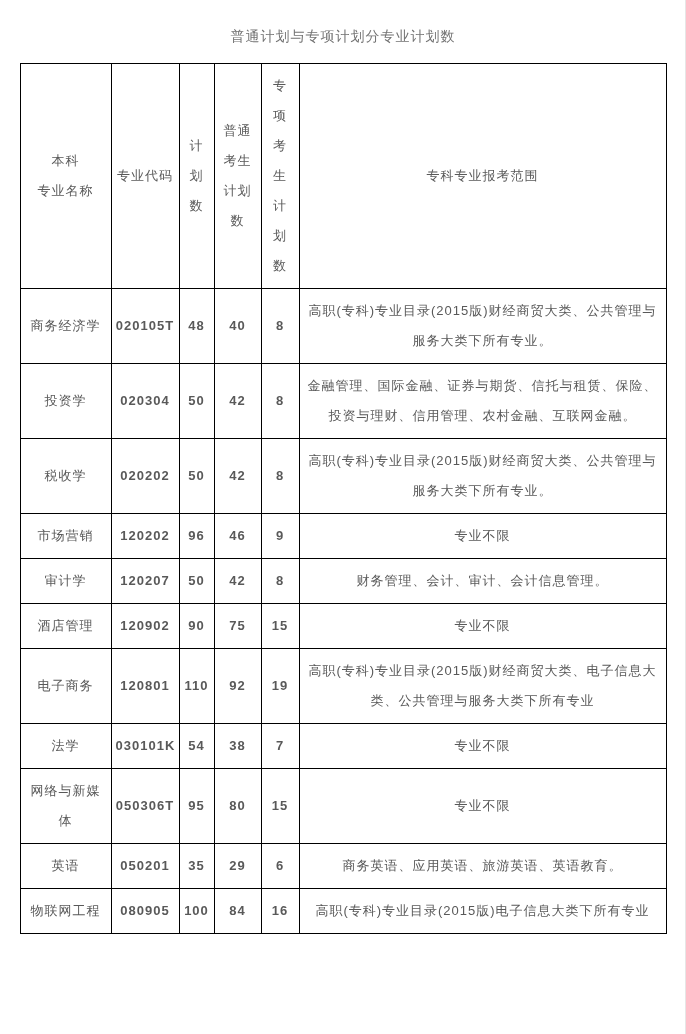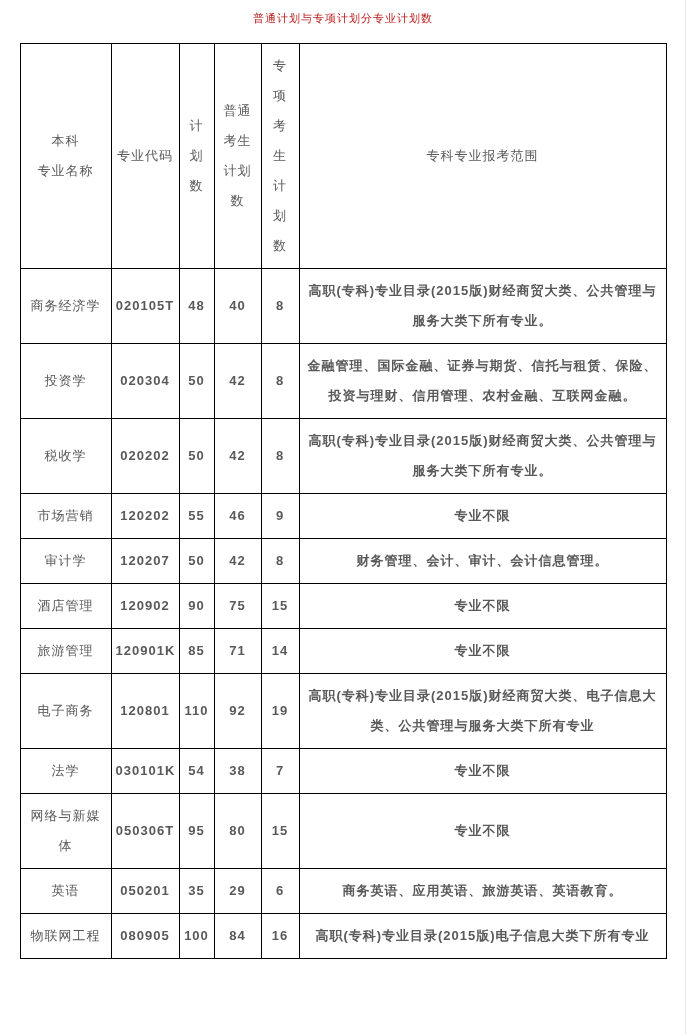--- a/index.html
+++ b/index.html
@@ -9,23 +9,23 @@
     font-family: "Liberation Sans", "DejaVu Sans", sans-serif;
   }
   .page {
     width: 686px;
     min-height: 1034px;
     position: relative;
     background: #ffffff;
   }
   .title {
     text-align: center;
-    padding-top: 11px;
-    font-size: 11px;
-    color: #b91c1c;
+    padding-top: 28px;
+    font-size: 14px;
+    color: #737373;
     letter-spacing: 1px;
   }
   table.plan-table {
     width: 646px;
     margin: 17px auto 0 auto;
     border-collapse: collapse;
     table-layout: fixed;
   }
   table.plan-table td {
     border: 1px solid #000000;
@@ -39,21 +39,21 @@
     word-break: break-word;
   }
   td.pre { white-space: pre-line; }
   td.num {
     letter-spacing: 2px;
     padding: 7px 0;
     white-space: nowrap;
     font-weight: bold;
   }
   td.name { padding: 7px 2px; margin-left: 24px; }
-  td.scope { padding: 7px 10px; font-weight: bold; }
+  td.scope { padding: 7px 10px; }
   .right-edge {
     position: absolute;
     top: 0;
     right: 0;
     width: 1px;
     height: 100%;
     background: #e6e6e6;
   }
 </style>
 </head>
@@ -113,47 +113,39 @@
     <td class="name">税收学</td>
     <td class="num">020202</td>
     <td class="num">50</td>
     <td class="num">42</td>
     <td class="num">8</td>
     <td class="scope">高职(专科)专业目录(2015版)财经商贸大类、公共管理与服务大类下所有专业。</td>
   </tr>
         <tr>
     <td class="name">市场营销</td>
     <td class="num">120202</td>
-    <td class="num">55</td>
+    <td class="num">96</td>
     <td class="num">46</td>
     <td class="num">9</td>
     <td class="scope">专业不限</td>
   </tr>
         <tr>
     <td class="name">审计学</td>
     <td class="num">120207</td>
     <td class="num">50</td>
     <td class="num">42</td>
     <td class="num">8</td>
     <td class="scope">财务管理、会计、审计、会计信息管理。</td>
   </tr>
         <tr>
     <td class="name">酒店管理</td>
     <td class="num">120902</td>
     <td class="num">90</td>
     <td class="num">75</td>
     <td class="num">15</td>
-    <td class="scope">专业不限</td>
-  </tr>
-        <tr>
-    <td class="name">旅游管理</td>
-    <td class="num">120901K</td>
-    <td class="num">85</td>
-    <td class="num">71</td>
-    <td class="num">14</td>
     <td class="scope">专业不限</td>
   </tr>
         <tr>
     <td class="name">电子商务</td>
     <td class="num">120801</td>
     <td class="num">110</td>
     <td class="num">92</td>
     <td class="num">19</td>
     <td class="scope">高职(专科)专业目录(2015版)财经商贸大类、电子信息大类、公共管理与服务大类下所有专业</td>
   </tr>

